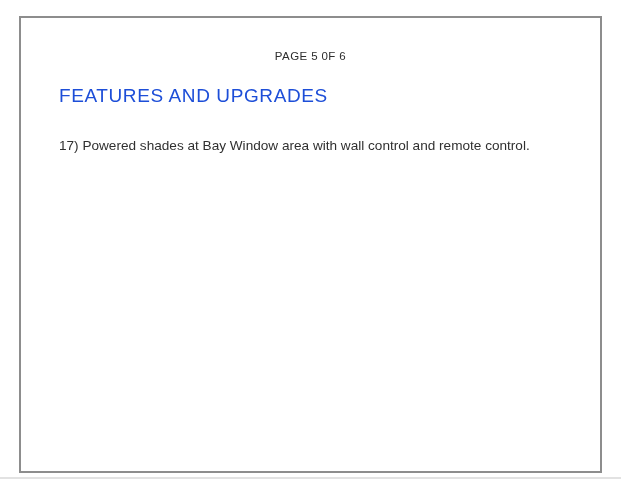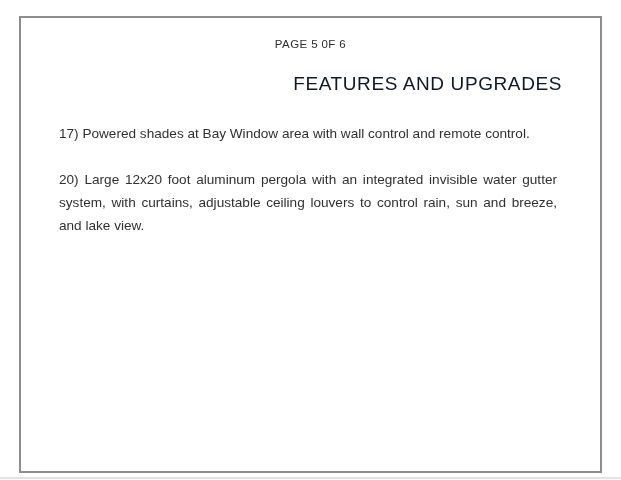--- a/index.html
+++ b/index.html
@@ -21,36 +21,36 @@
     position: absolute;
     left: 19px;
     top: 16px;
     width: 583px;
     height: 457px;
     box-sizing: border-box;
     border: 2px solid #8d8d8d;
     background: #ffffff;
   }
   .sheet-inner {
-    padding: 20px 38px 0 38px;
+    padding: 32px 38px 0 38px;
     color: #2d2d2d;
   }
   .page-number {
     text-align: center;
     font-size: 11.5px;
     letter-spacing: 0.4px;
     color: #2d2d2d;
     margin: 0;
   }
   .page-title {
-    text-align: right;
+    text-align: left;
     font-size: 19px;
     font-weight: 400;
     letter-spacing: 0.6px;
-    color: #0f172a;
+    color: #1d4ed8;
     margin: 23px 0 0 0;
   }
   .paragraphs {
     margin-top: 27px;
   }
   .paragraphs p {
     font-size: 13.6px;
     line-height: 23px;
     text-align: justify;
     color: #303030;
@@ -68,18 +68,17 @@
 </head>
 <body>
 
 <div class="canvas">
   <div class="sheet">
     <div class="sheet-inner">
       <p class="page-number">PAGE 5 0F 6</p>
       <h1 class="page-title">FEATURES AND UPGRADES</h1>
       <div class="paragraphs">
         <p>17) Powered shades at Bay Window area with wall control and remote control.</p>
-        <p>20) Large 12x20 foot aluminum pergola with an integrated invisible water gutter system, with curtains, adjustable ceiling louvers to control rain, sun and breeze, and lake view.</p>
       </div>
     </div>
   </div>
   <div class="bottom-separator"></div>
 </div>
 
 </body></html>

